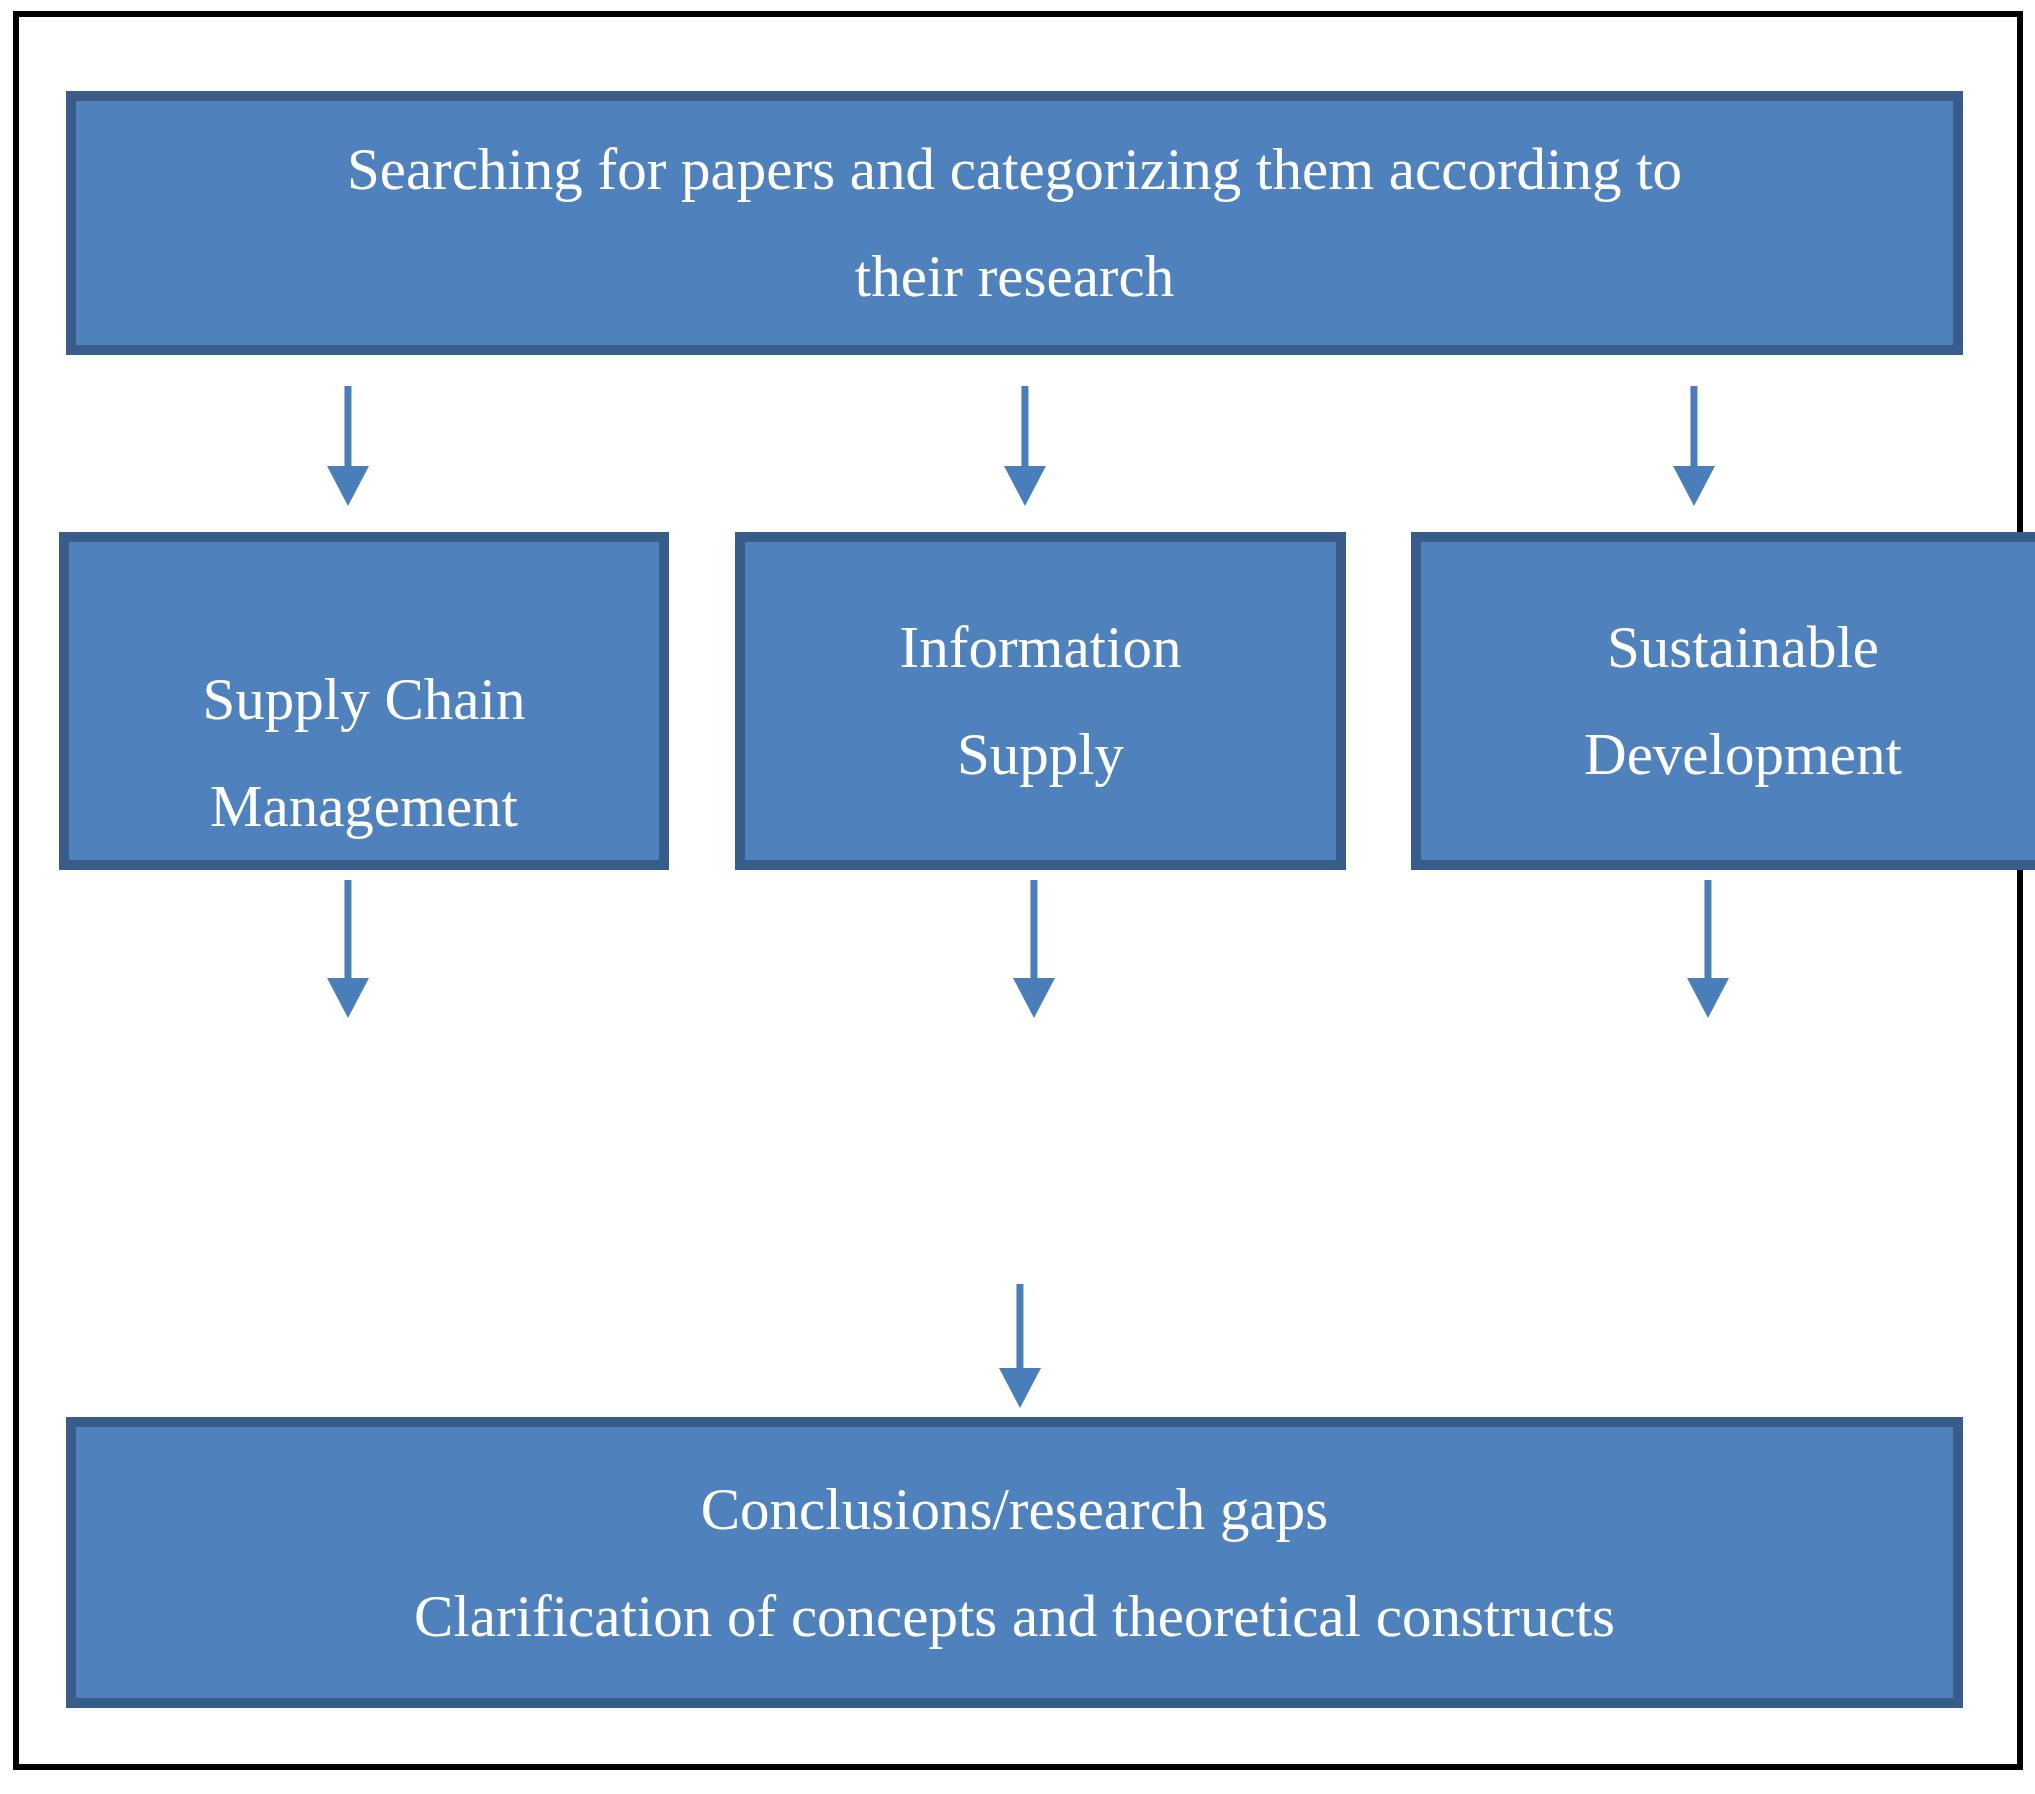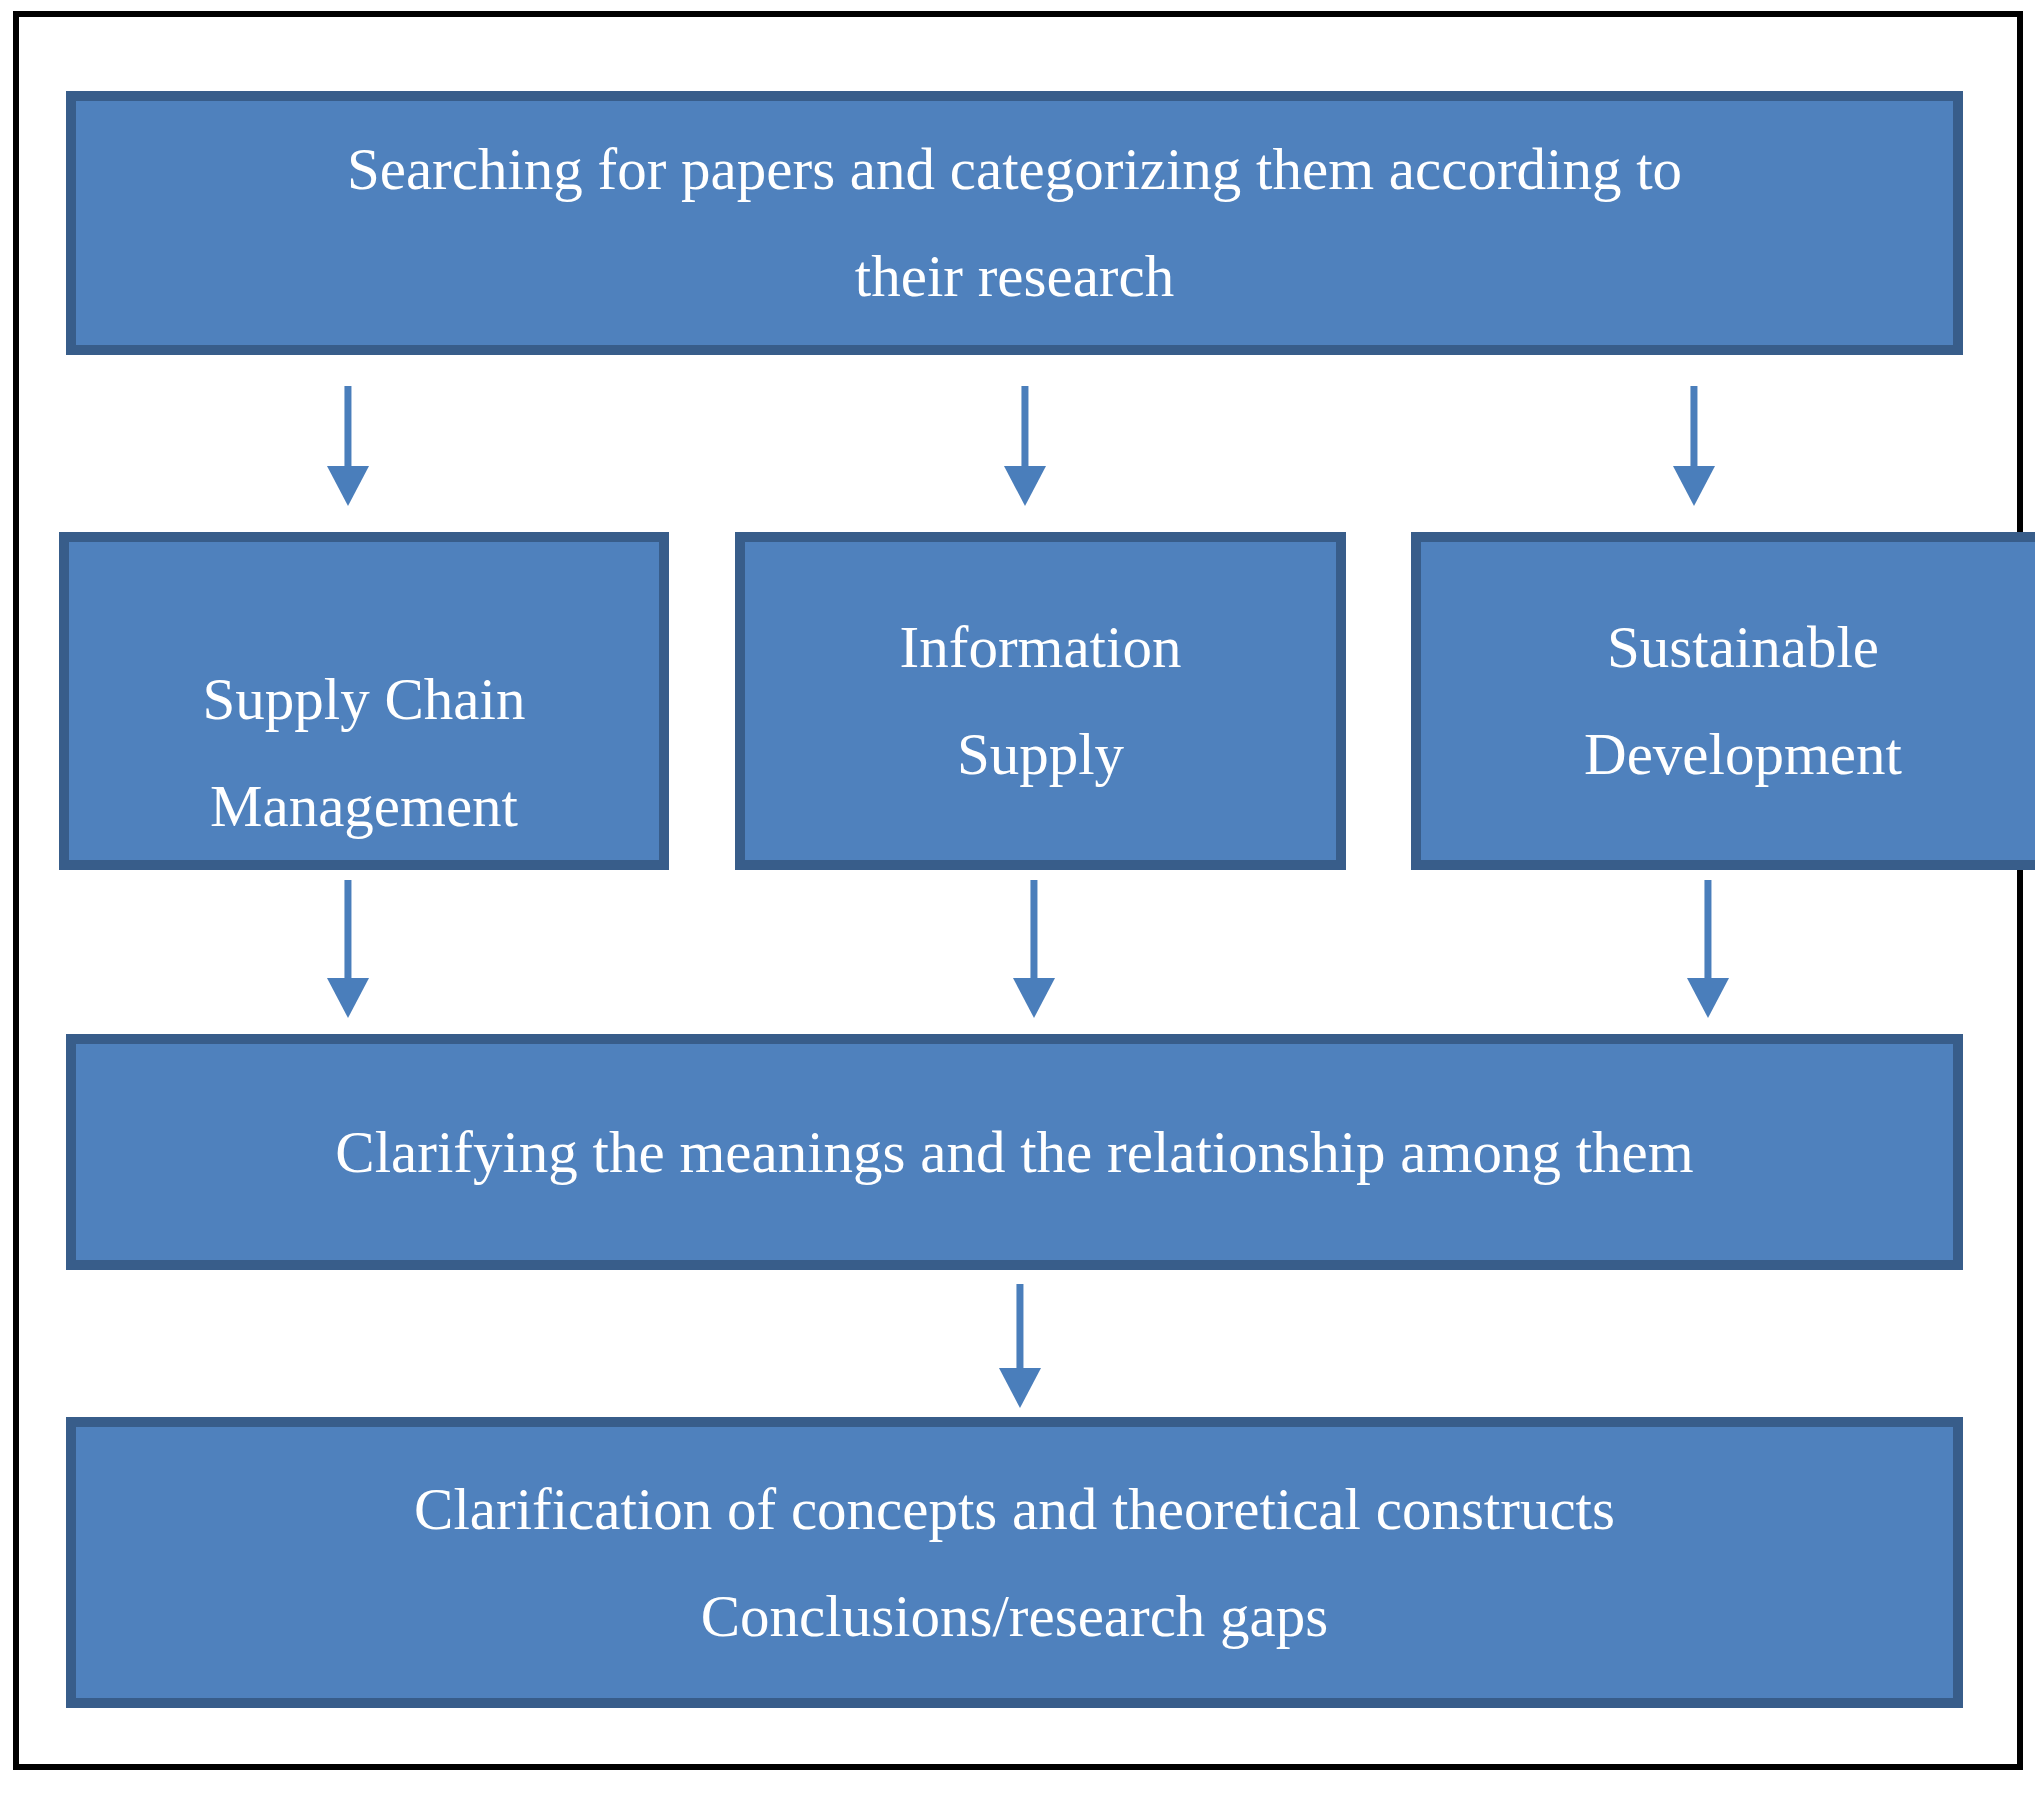--- a/index.html
+++ b/index.html
@@ -113,28 +113,25 @@
   </div>
   <div class="arrow arrow-b2">
     <div class="shaft"></div>
     <div class="head"></div>
   </div>
   <div class="arrow arrow-b3">
     <div class="shaft"></div>
     <div class="head"></div>
   </div>
 
-  <div class="box wide-box">
-    <div class="line">Clarifying the meanings and the relationship among them</div>
-  </div>
 
   <div class="arrow arrow-c">
     <div class="shaft"></div>
     <div class="head"></div>
   </div>
 
   <div class="box bottom-box">
+    <div class="line">Conclusions/research gaps</div>
     <div class="line">Clarification of concepts and theoretical constructs</div>
-    <div class="line">Conclusions/research gaps</div>
   </div>
 
 </div>
 
 
 </body></html>

